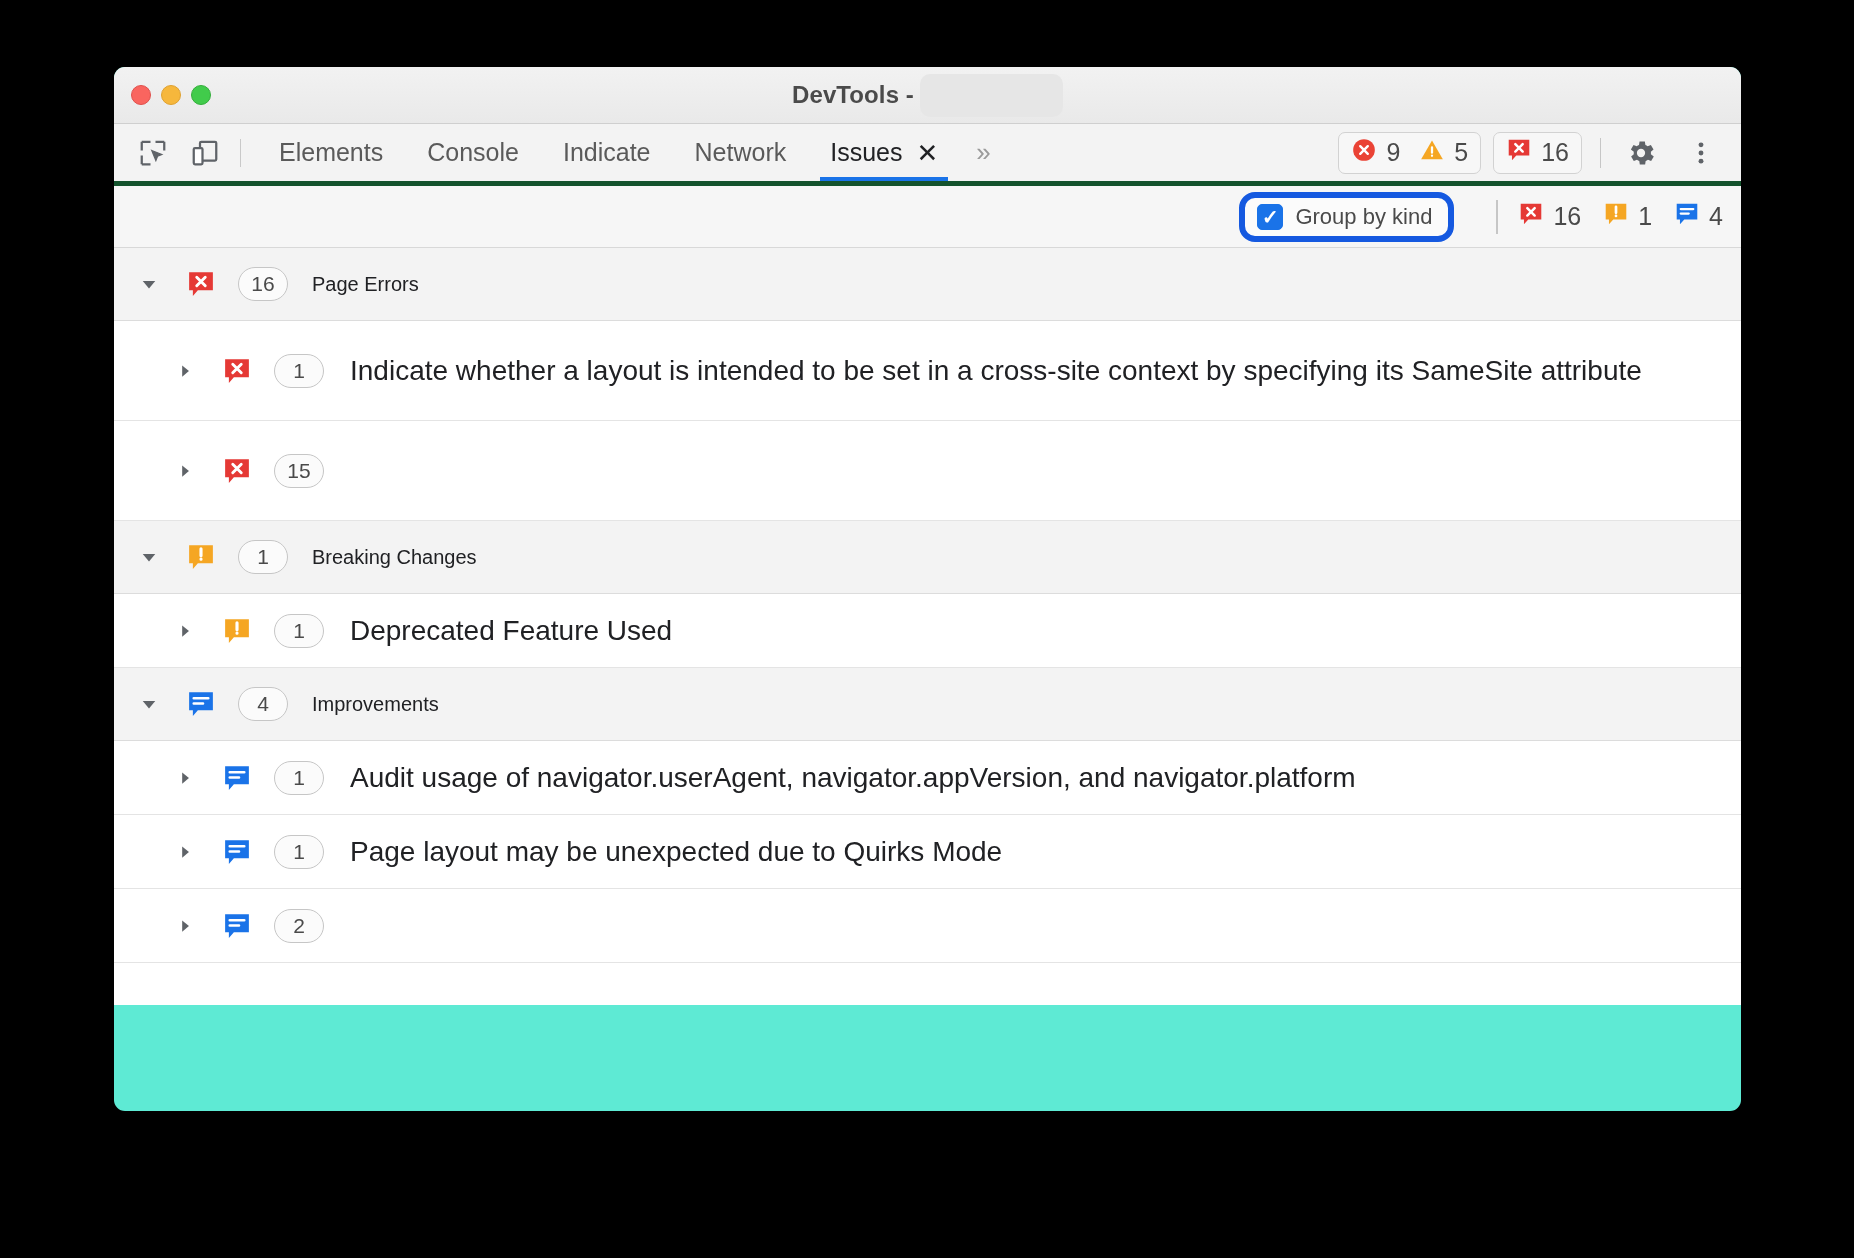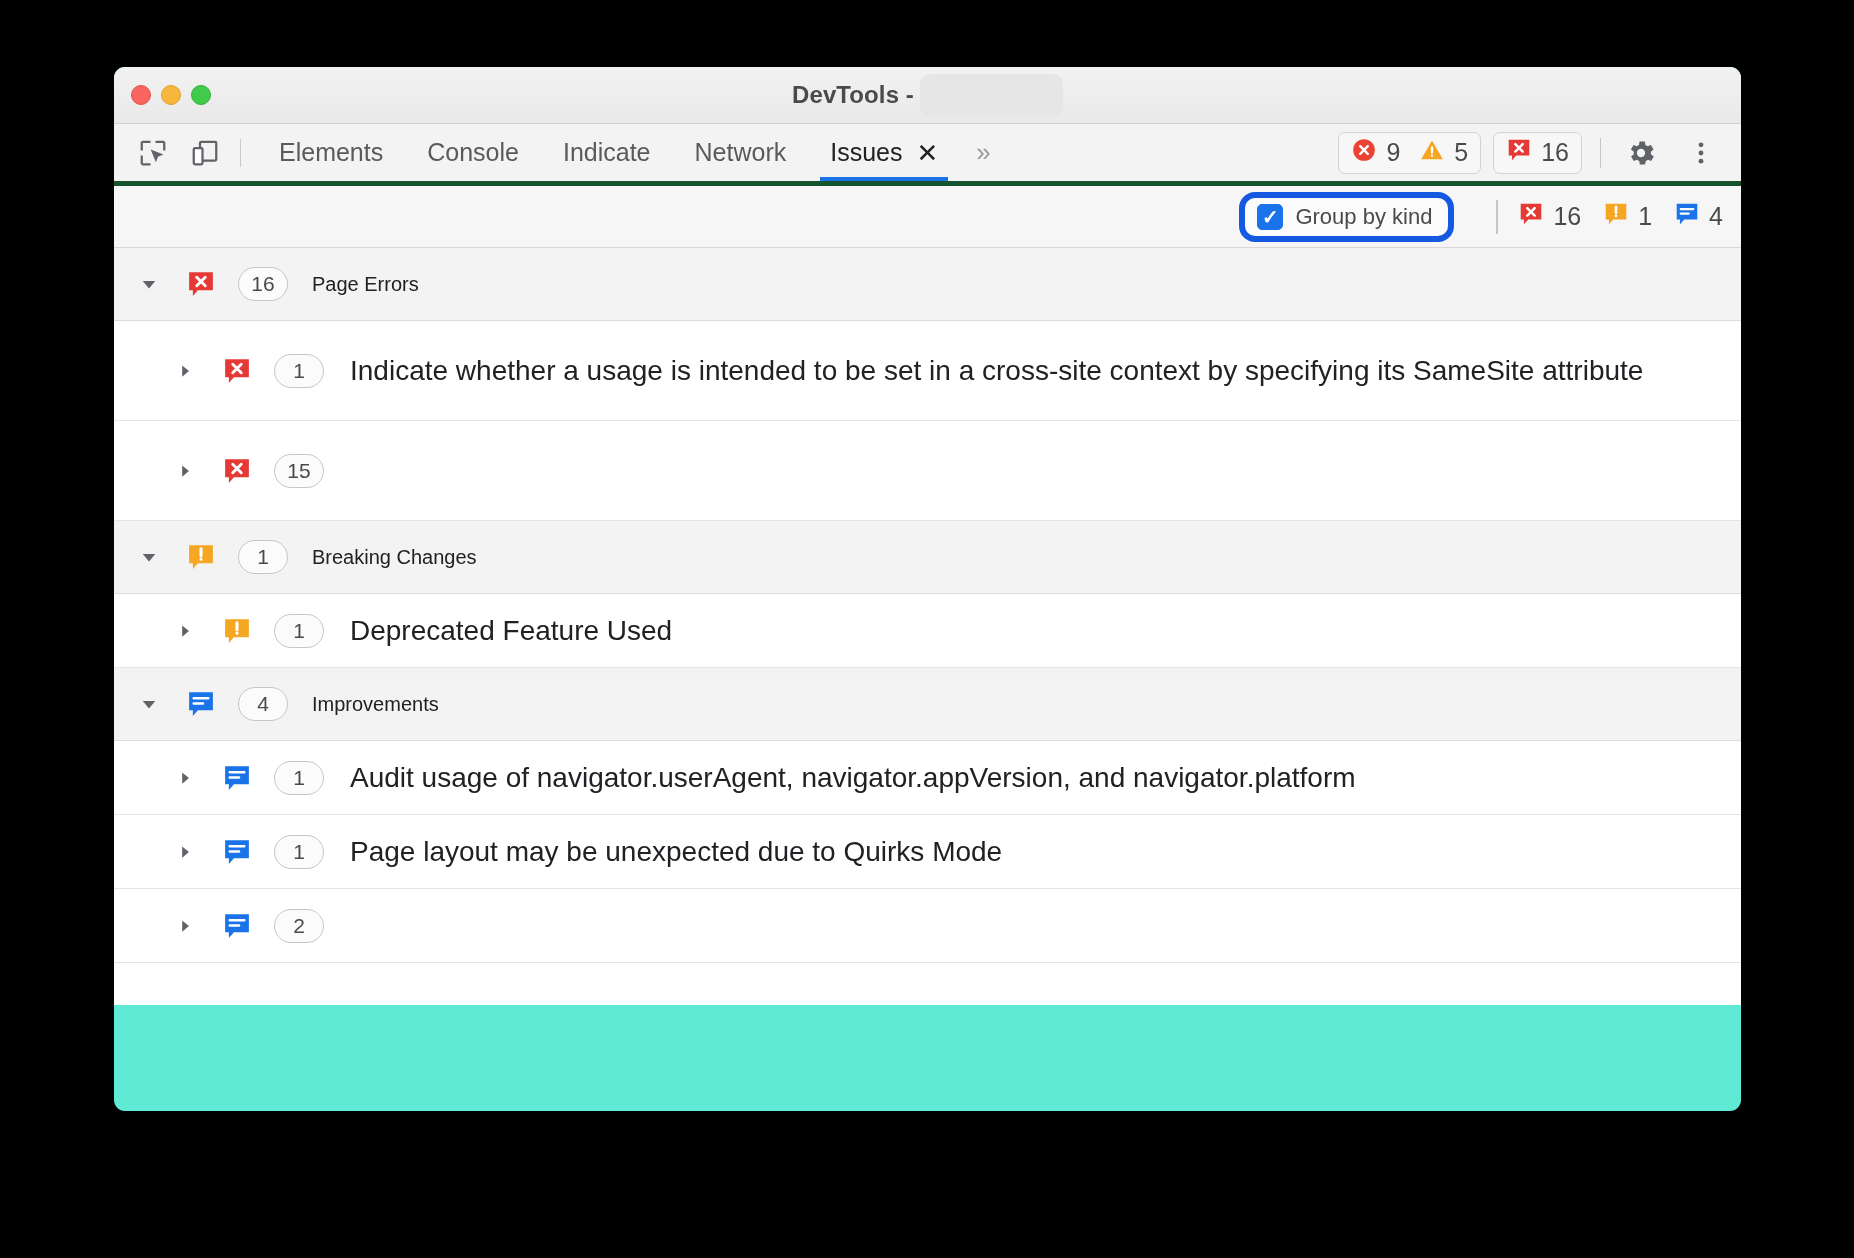--- a/index.html
+++ b/index.html
@@ -349,21 +349,21 @@
               <path d="M5.5 3v10l6-5z" fill="#5f6368"></path>
             </svg>
         </span>
         <span class="icon-slot">
           <svg width="30" height="30" viewBox="0 0 24 24">
             <path d="M2.5 2.5h19v14.5h-12l-4 4.5v-4.5h-3z" fill="#e53935"></path>
             <path d="M8.6 6.6l6.8 6.8M15.4 6.6l-6.8 6.8" stroke="#fff" stroke-width="2.3" stroke-linecap="round"></path>
           </svg>
         </span>
         <span class="count-chip">1</span>
-        <span class="issue-title">Indicate whether a usage is intended to be set in a cross-site context by specifying its SameSite attribute</span>
+        <span class="issue-title">Indicate whether a layout is intended to be set in a cross-site context by specifying its SameSite attribute</span>
       </div>
 
       <div class="issue-row tall">
         <span class="caret">
           <svg width="18" height="18" viewBox="0 0 16 16">
               <path d="M5.5 3v10l6-5z" fill="#5f6368"></path>
             </svg>
         </span>
         <span class="icon-slot">
           <svg width="30" height="30" viewBox="0 0 24 24">

